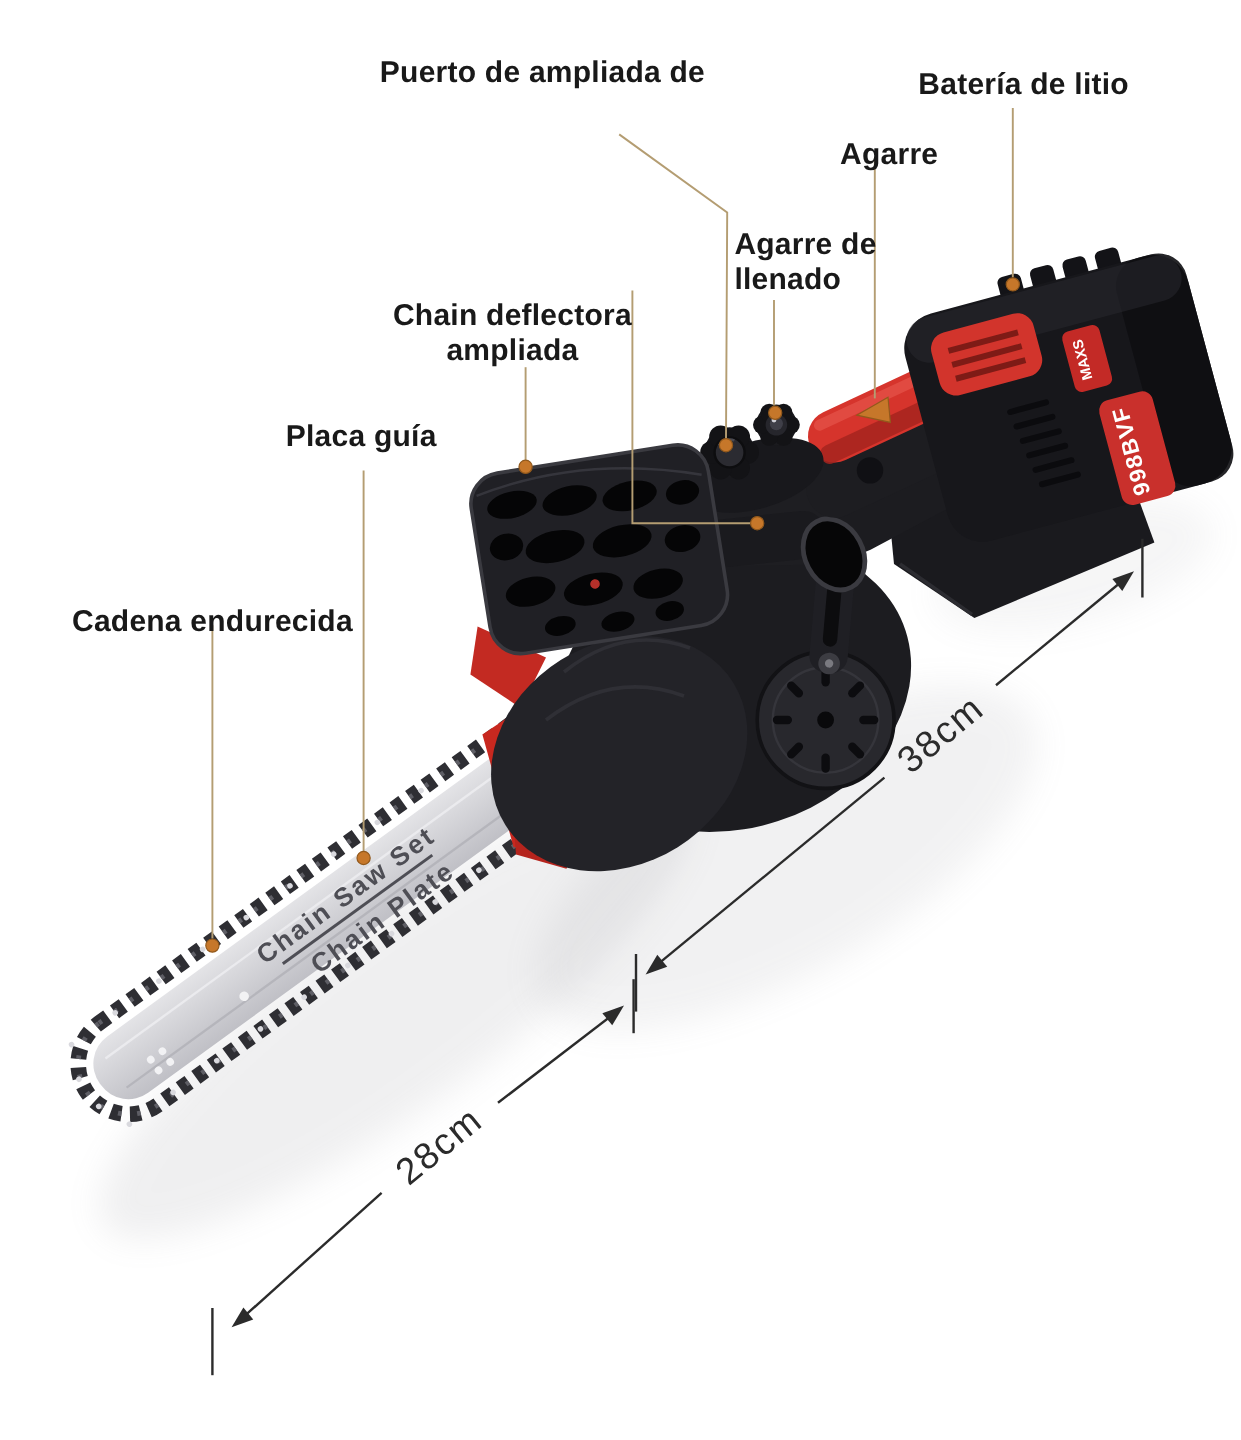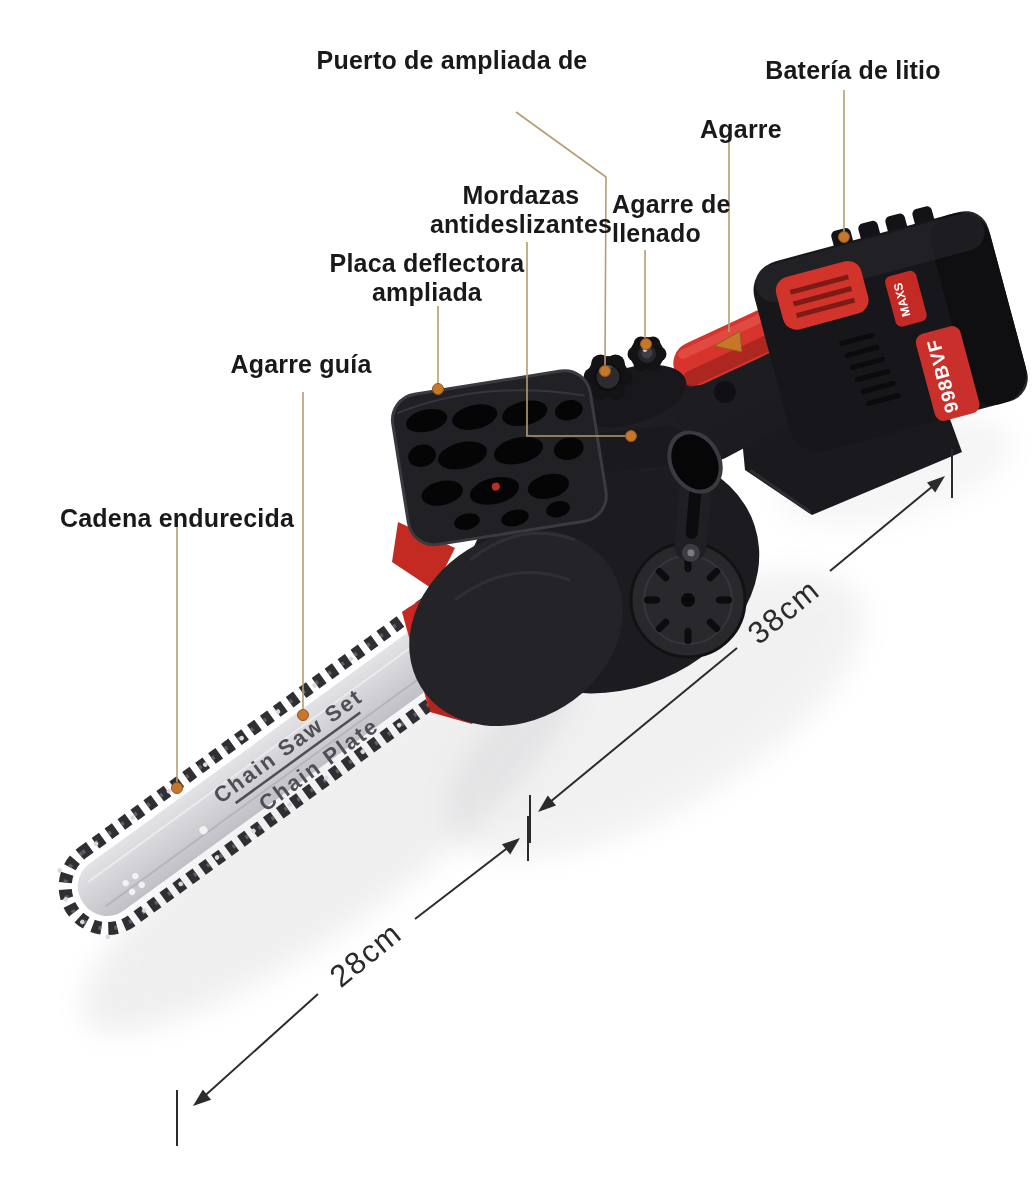--- a/index.html
+++ b/index.html
@@ -275,32 +275,28 @@
 
   <div class="lbl center" style="left:452px;top:46px;">
     <span>Puerto de ampliada de</span>
   </div>
   <div class="lbl center" style="left:853px;top:56px;">
     <span>Batería de litio</span>
   </div>
   <div class="lbl center" style="left:741px;top:99px;margin-top:16px;">
     <span>Agarre</span>
   </div>
-  <div class="lbl center" style="left:521px;top:181px;">
-    <span>Mordazas</span>
-    <span>antideslizantes</span>
-  </div>
   <div class="lbl" style="left:612px;top:190px;">
     <span>Agarre de</span>
     <span>llenado</span>
   </div>
   <div class="lbl center" style="left:427px;top:249px;">
-    <span>Placa deflectora</span>
+    <span>Chain deflectora</span>
     <span>ampliada</span>
   </div>
   <div class="lbl center" style="left:301px;top:350px;">
-    <span>Agarre guía</span>
+    <span>Placa guía</span>
   </div>
   <div class="lbl center" style="left:177px;top:504px;">
     <span>Cadena endurecida</span>
   </div>
 
 </div>
 
 </body></html>

